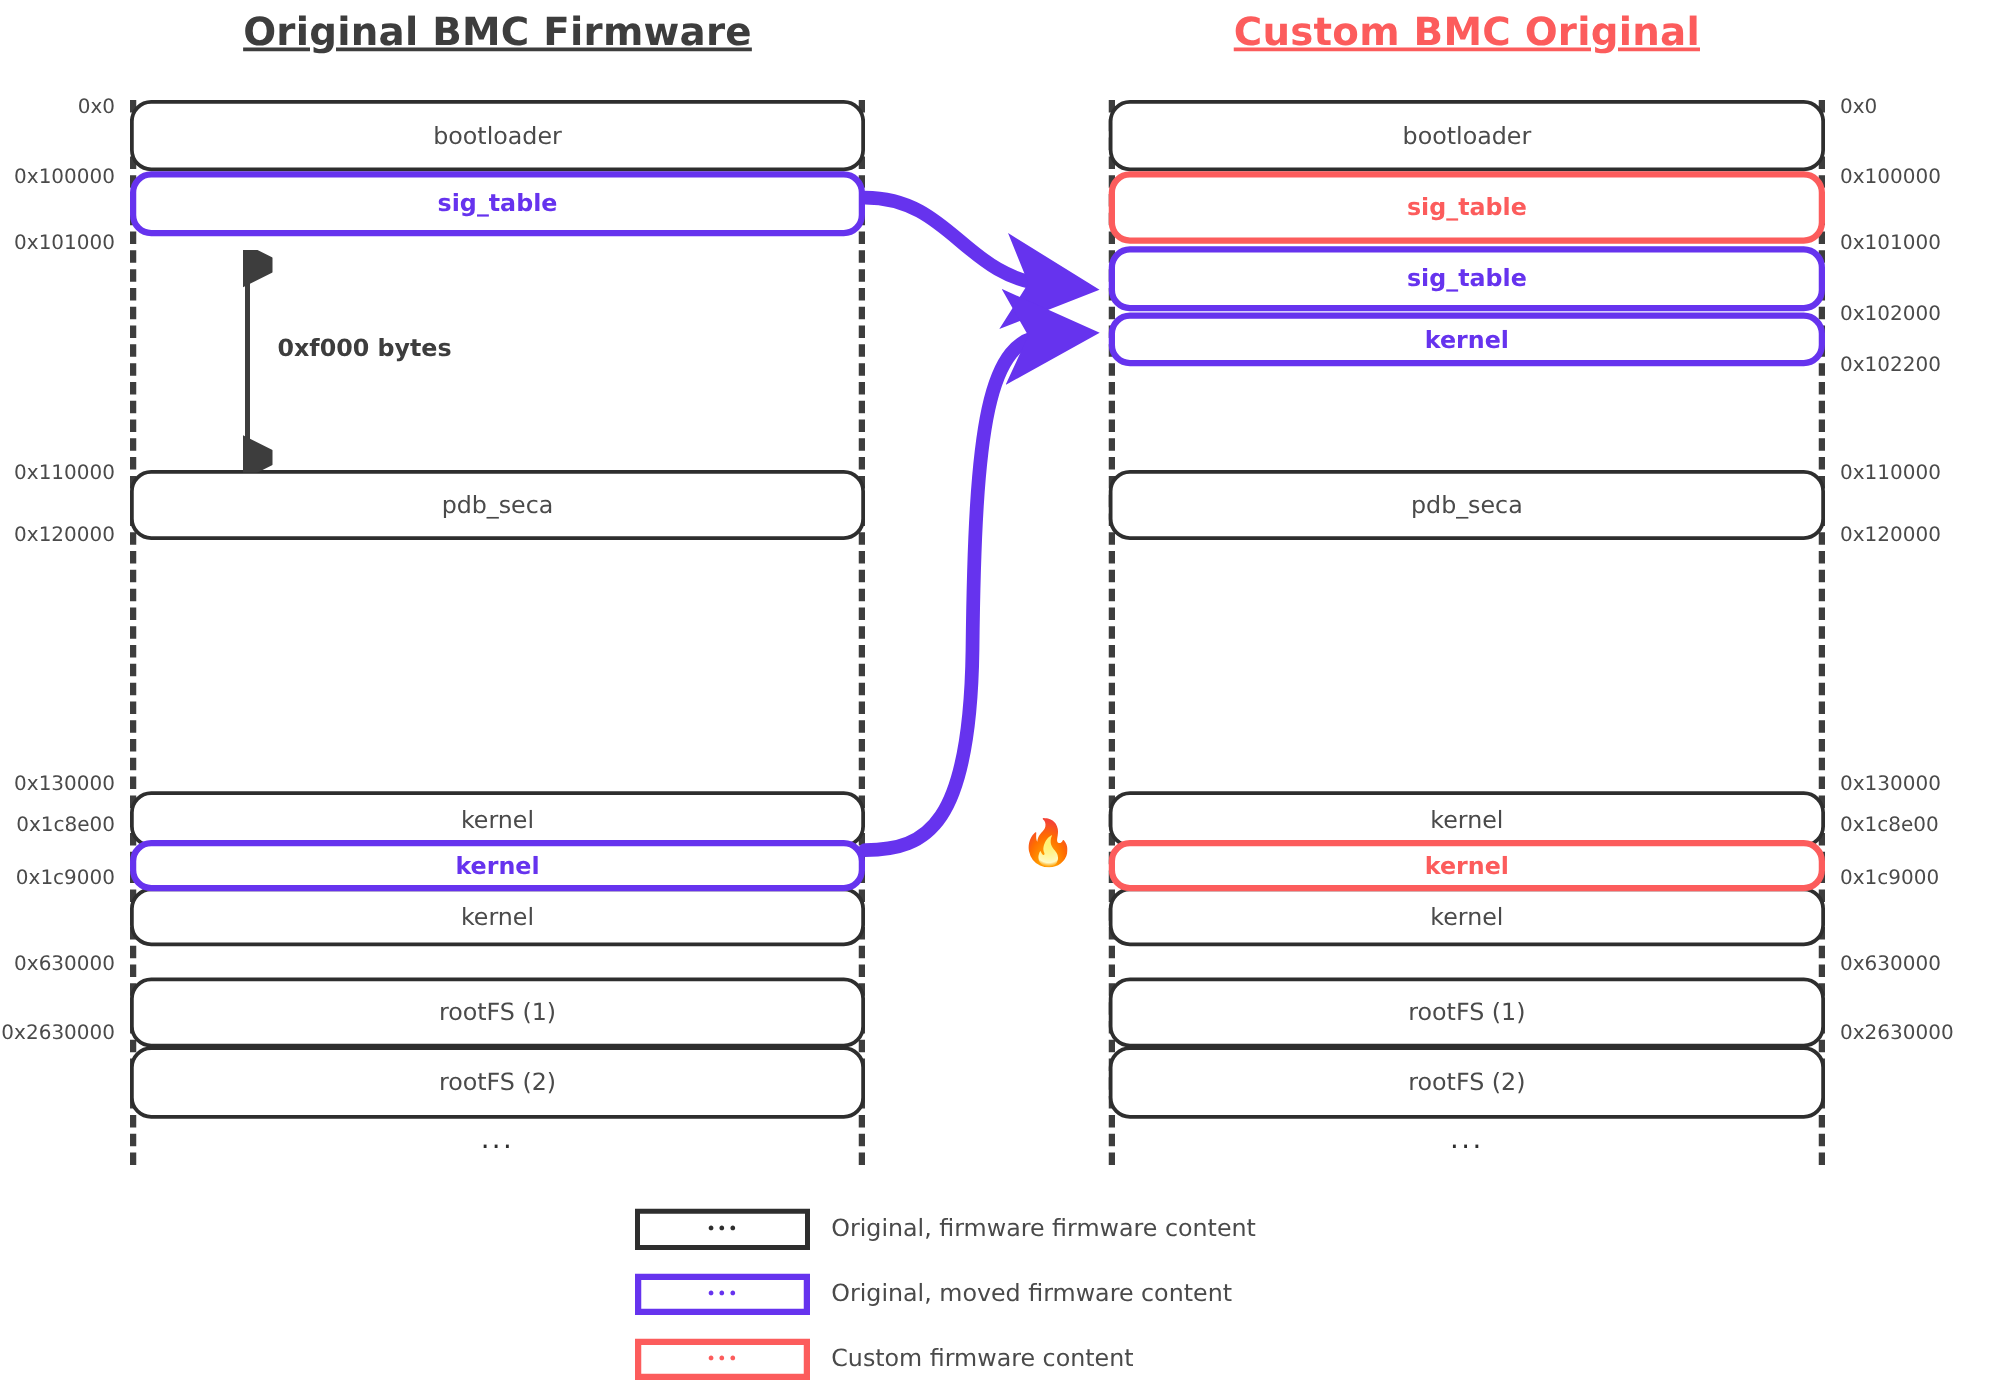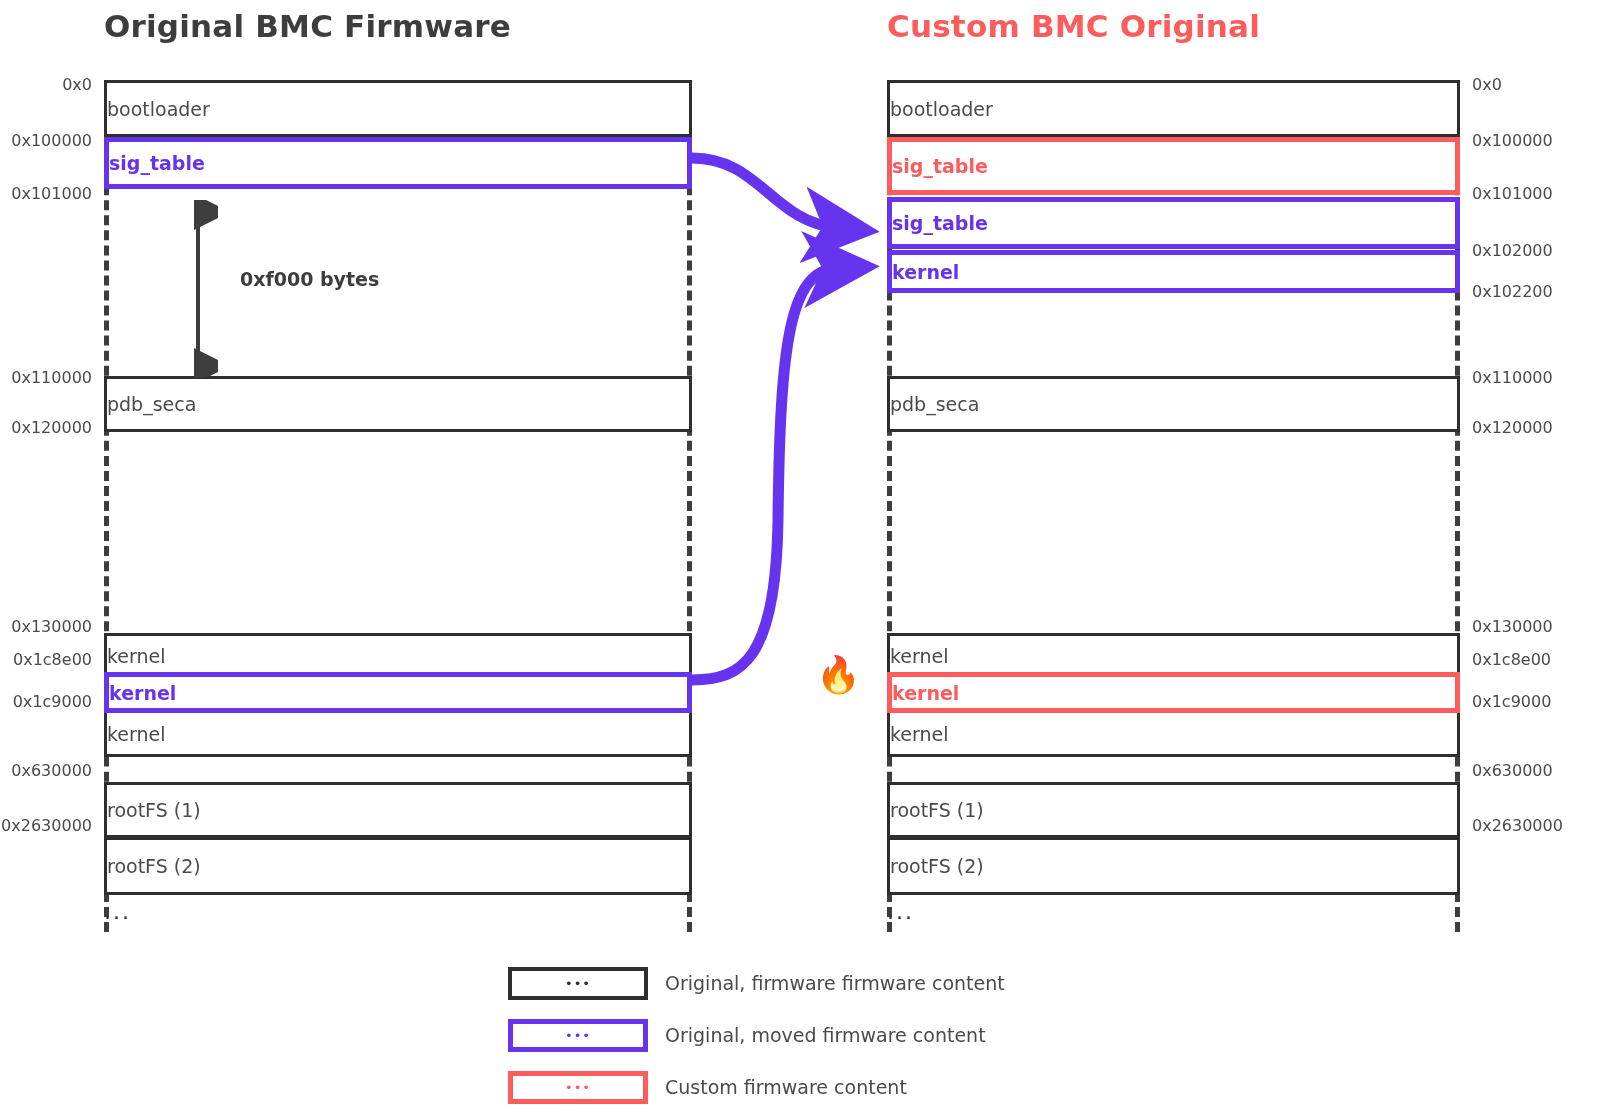--- a/index.html
+++ b/index.html
@@ -16,21 +16,23 @@
     background: #ffffff;
   }
 
   
   .col-title {
     position: absolute;
     top: 8px;
     font-size: 31px;
     font-weight: bold;
     letter-spacing: 0.2px;
+    text-align: center;
     white-space: nowrap;
+    text-decoration: underline;
   }
   #title-left  { left: 104px;  width: 588px; color: #3d3d3d; }
   #title-right { left: 887px;  width: 573px; color: #fc5c5c; }
 
   
   .column { position: absolute; }
   #col-left  { left: 104px; top: 80px; width: 588px; height: 852px; }
   #col-right { left: 887px; top: 80px; width: 573px; height: 852px; }
 
   
@@ -42,23 +44,25 @@
   }
   .spine.l { left: 0px; }
   .spine.r { right: 0px; }
 
   
   .blk {
     position: absolute;
     left: 0; right: 0;
     display: flex;
     align-items: center;
+    justify-content: center;
     background: #ffffff;
     font-size: 19px;
     color: #4a4a4a;
+    border-radius: 17px;
   }
   .blk.plain {
     border: 3px solid #2e2e2e;
   }
   .blk.moved {
     border: 5px solid #6633ee;
     color: #6633ee;
     font-weight: bold;
     z-index: 5;
   }
@@ -91,21 +95,21 @@
   #measure {
     position: absolute;
     left: 178px;
     top: 200px;
     width: 40px;
     height: 178px;
   }
   #measure svg { display: block; }
   #measure-label {
     position: absolute;
-    left: 240px;
+    left: 222px;
     top: 268px;
     font-size: 19px;
     font-weight: bold;
     color: #3d3d3d;
     white-space: nowrap;
   }
 
   
   #arrows {
     position: absolute;

